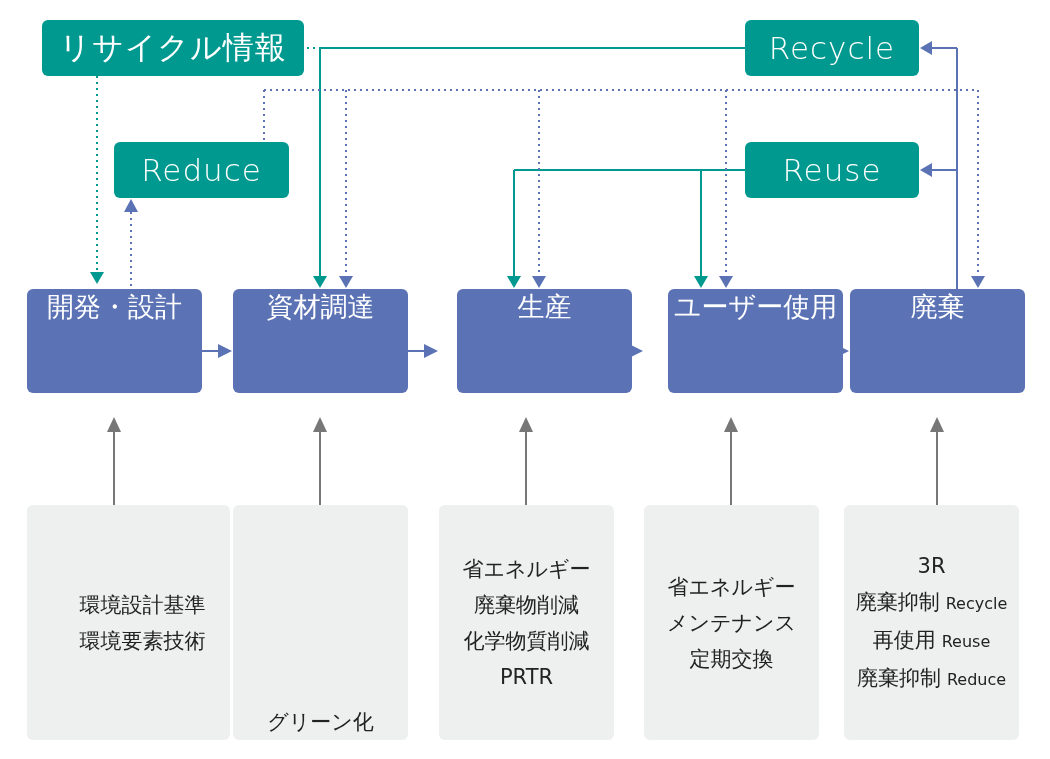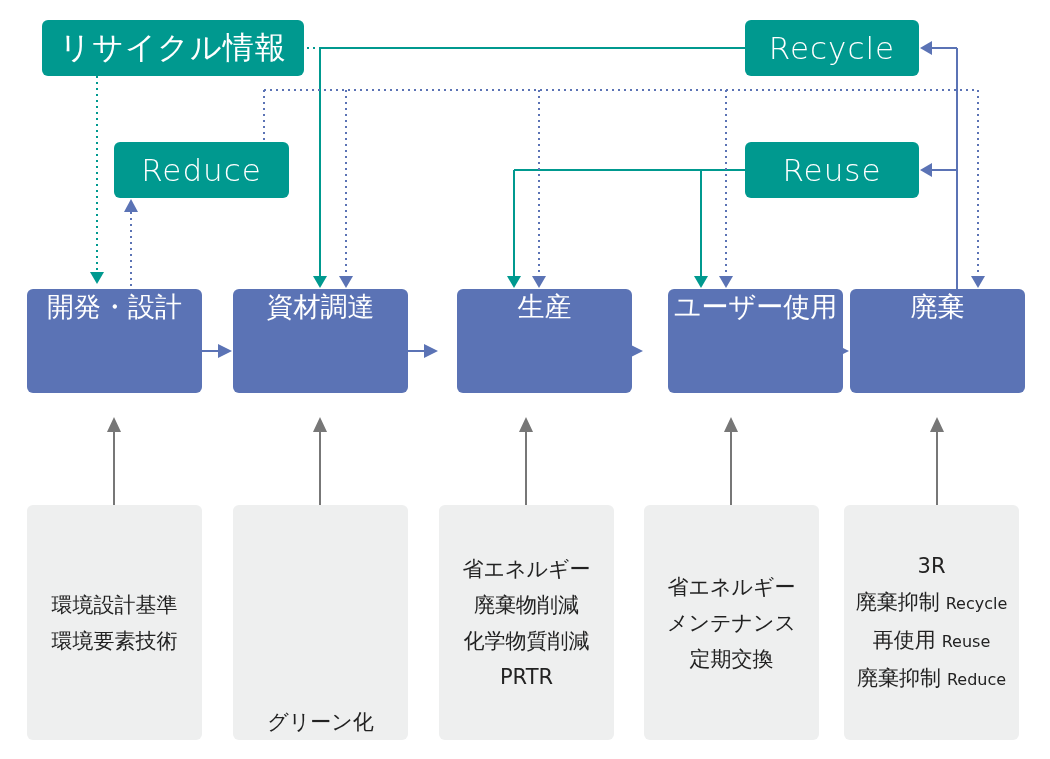--- a/index.html
+++ b/index.html
@@ -110,21 +110,21 @@
 <div class="stage" style="left:457px;font-family:Liberation Serif, serif;">
     <span>生産</span>
   </div>
 <div class="stage" style="left:644px;margin-left:24px;">
     <span>ユーザー使用</span>
   </div>
 <div class="stage" style="left:850px;">
     <span>廃棄</span>
   </div>
 
-<div class="note" style="left:27px;">
+<div class="note" style="left:27px;padding-left:28px;">
   <span>環境設計基準</span>
   <span>環境要素技術</span>
 </div>
 <div class="note" style="left:233px;justify-content:flex-end;">
   <span>グリーン化</span>
 </div>
 <div class="note" style="left:439px;">
   <span>省エネルギー</span>
   <span>廃棄物削減</span>
   <span>化学物質削減</span>

